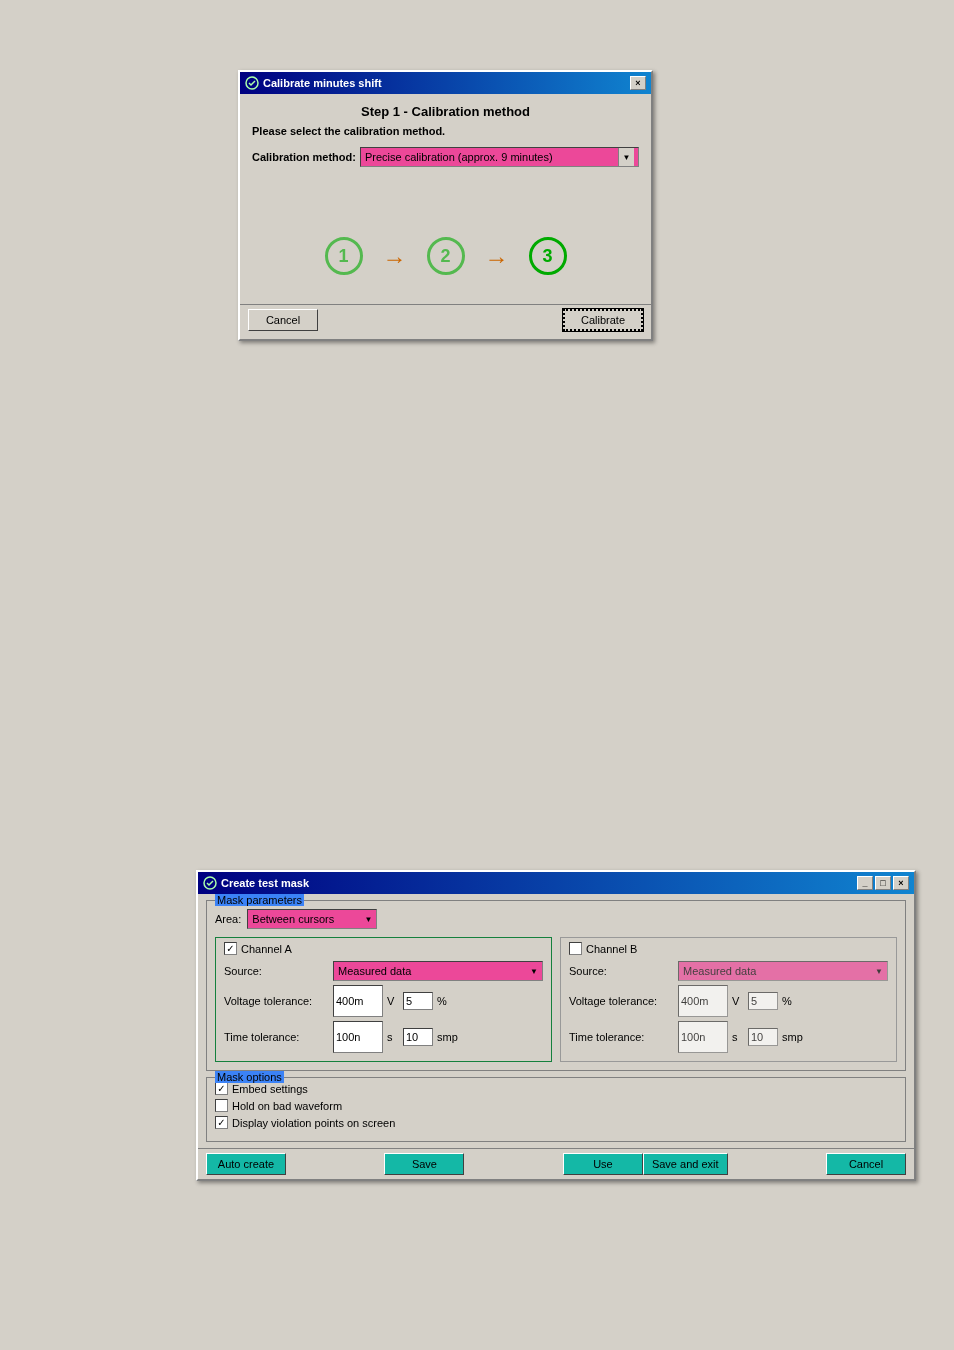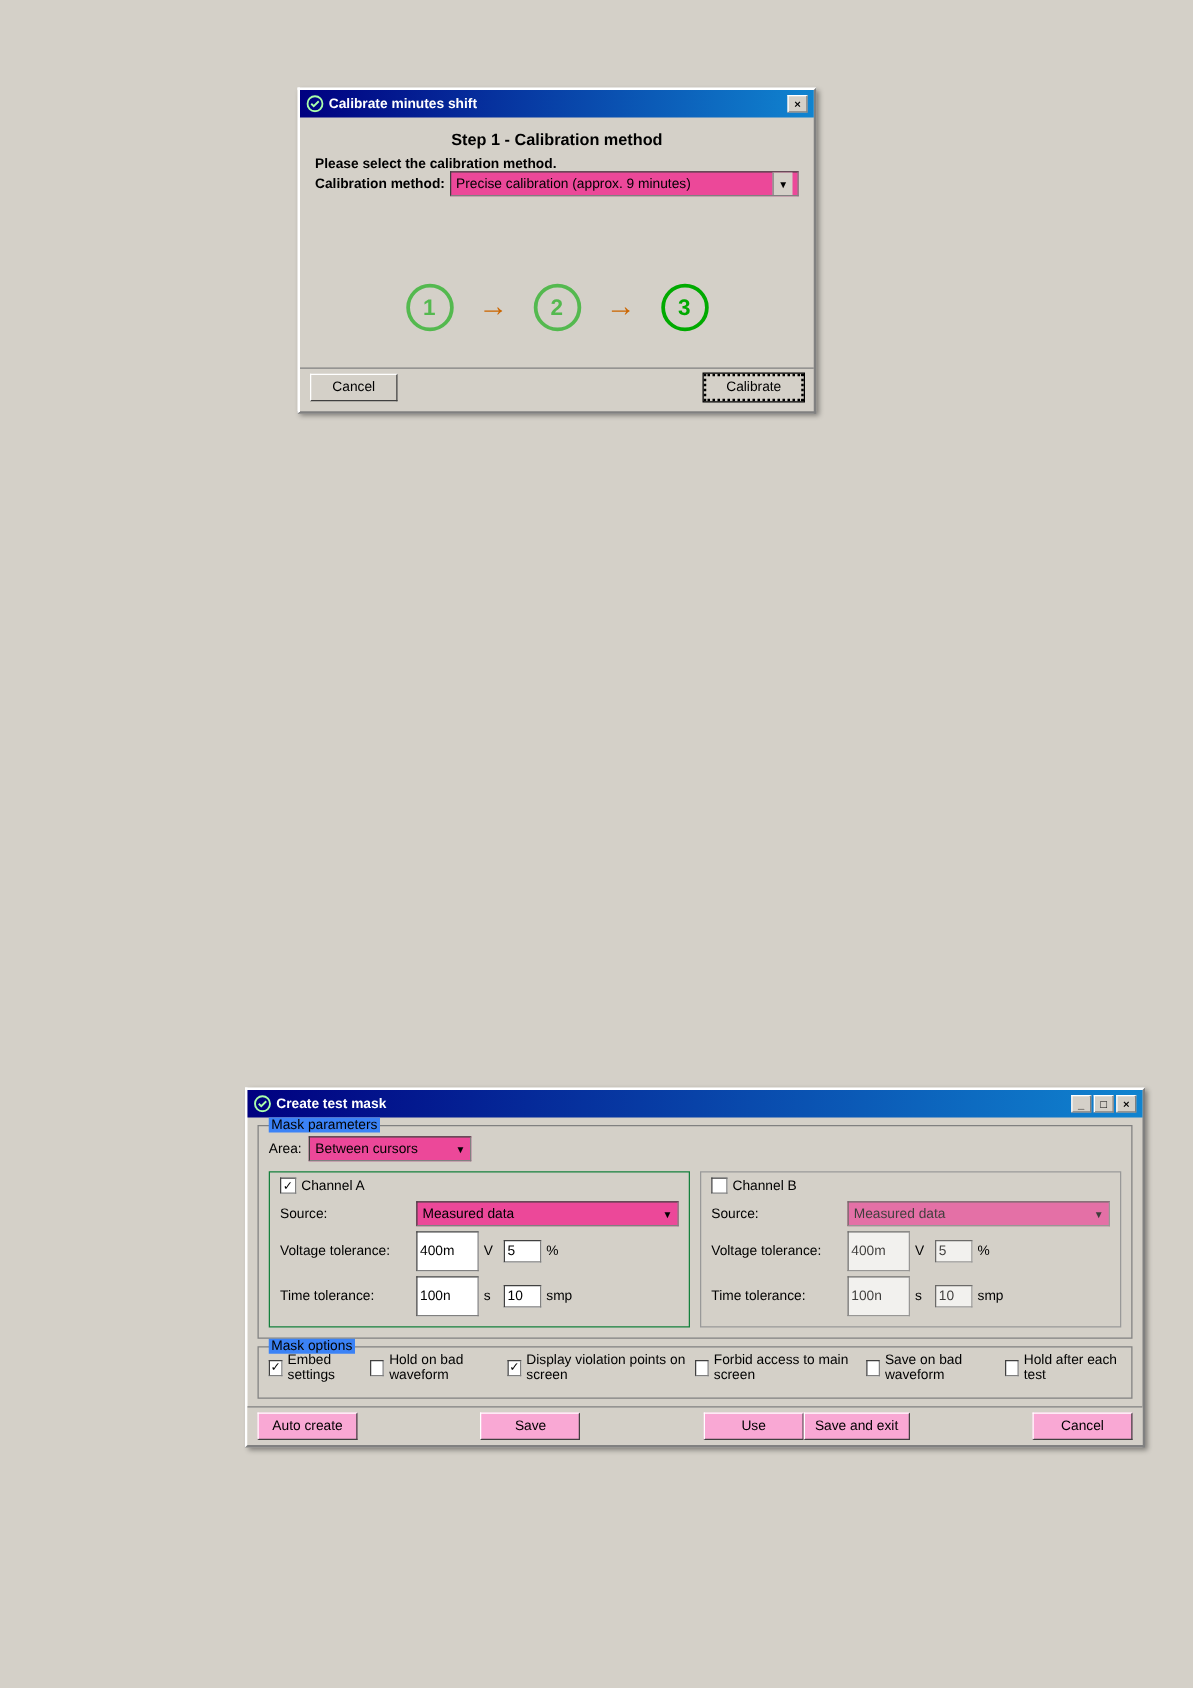--- a/index.html
+++ b/index.html
@@ -81,20 +81,21 @@
 
     .dialog-step-title {
       text-align: center;
       font-size: 13px;
       font-weight: bold;
       margin-bottom: 6px;
     }
 
     .dialog-subtitle {
       font-size: 11px;
+      margin-bottom: 10px;
       font-weight: bold;
     }
 
     .calibration-method-row {
       display: flex;
       align-items: center;
       margin-bottom: 10px;
     }
 
     .method-label {
@@ -325,21 +326,21 @@
 
     .options-grid {
       display: flex;
       gap: 0;
       margin-bottom: 4px;
     }
 
     .options-col {
       flex: 1;
       display: flex;
-      flex-direction: row;
+      flex-direction: column;
       gap: 4px;
     }
 
     .option-row {
       display: flex;
       align-items: center;
       gap: 4px;
     }
 
     .protect-row {
@@ -355,21 +356,21 @@
       align-items: center;
       gap: 0;
       border-top: 1px solid #808080;
       padding: 4px 8px;
       background: #d4d0c8;
     }
 
     .footer-btn {
       min-width: 80px;
       height: 22px;
-      background: #f9a8d4;
+      background: #14b8a6;
       border: 1px solid #ffffff;
       border-right: 1px solid #404040;
       border-bottom: 1px solid #404040;
       font-size: 11px;
       cursor: pointer;
       padding: 0 8px;
       display: flex;
       align-items: center;
       justify-content: center;
     }
@@ -571,34 +572,20 @@
         </div>
         <div class="option-row">
           <div class="checkbox"></div>
           <span>Hold on bad waveform</span>
         </div>
         <div class="option-row">
           <div class="checkbox checked"></div>
           <span>Display violation points on screen</span>
         </div>
       </div>
-      <div class="options-col">
-        <div class="option-row">
-          <div class="checkbox"></div>
-          <span>Forbid access to main screen</span>
-        </div>
-        <div class="option-row">
-          <div class="checkbox"></div>
-          <span>Save on bad waveform</span>
-        </div>
-        <div class="option-row">
-          <div class="checkbox"></div>
-          <span>Hold after each test</span>
-        </div>
-      </div>
     </div>
 
   </div>
 
   <div class="mask-footer">
     <button class="footer-btn">Auto create</button>
     <div class="footer-spacer"></div>
     <button class="footer-btn">Save</button>
     <div class="footer-spacer"></div>
     <button class="footer-btn">Use</button>

